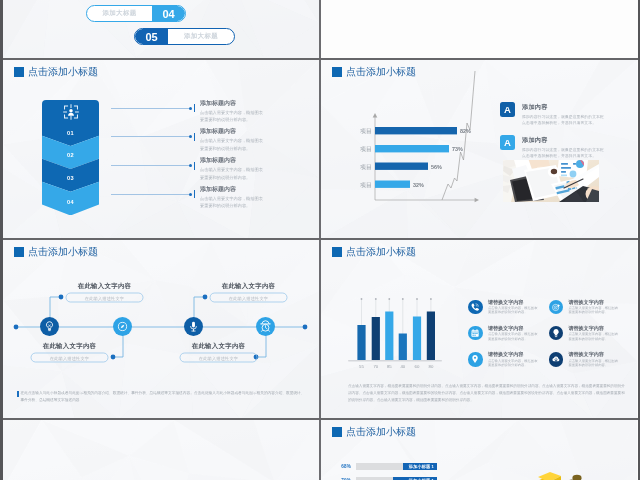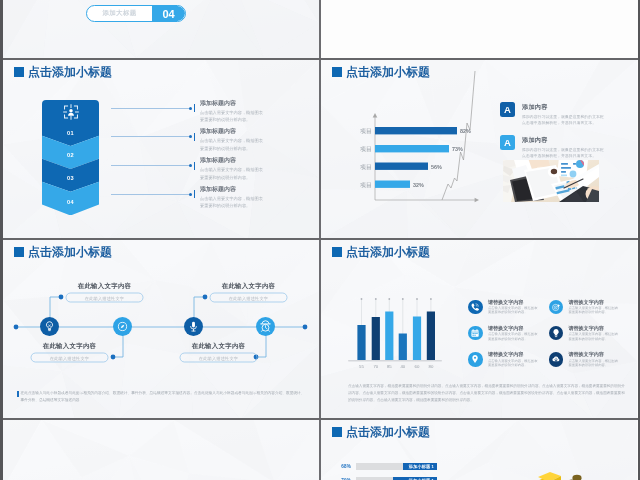--- a/index.html
+++ b/index.html
@@ -8,21 +8,21 @@
        font-family:"Liberation Sans",sans-serif;}
   #page{position:relative;width:640px;height:480px;overflow:hidden;background:#fdfdfd;}
   .gl{position:absolute;left:0;top:0;width:3px;height:480px;background:#555558;z-index:30;}
   .gr{position:absolute;left:638px;top:0;width:2px;height:480px;background:#555558;z-index:30;}
   .vsep{position:absolute;left:319px;top:0;width:1.6px;height:480px;background:#6c6c70;z-index:25;}
   .hsep{position:absolute;left:0;width:640px;height:1.6px;background:#666669;z-index:25;}
   .slide{position:absolute;width:316px;height:180px;overflow:hidden;background:#f7f8fa;}
   .bgsvg{position:absolute;left:0;top:0;width:100%;height:100%;}
   .ttl{position:absolute;left:11px;display:flex;align-items:center;z-index:10;}
   .ttl .sq{width:10px;height:10px;background:#0e68b3;margin-right:4px;flex:0 0 auto;}
-  .ttl .tx{font-size:12px;font-weight:bold;color:#1d5fa0;letter-spacing:0;white-space:nowrap;line-height:10px;}
+  .ttl .tx{font-size:10px;font-weight:normal;color:#1d5fa0;letter-spacing:0;white-space:nowrap;line-height:10px;}
   
   .s-top{left:3px;top:-122px;}
   .pill{position:absolute;height:17px;border-radius:9px;display:flex;align-items:center;
         overflow:hidden;box-sizing:border-box;}
   .pill-a{left:83px;top:127px;width:100px;border:1.4px solid #35a8e8;background:#fff;}
   .pill-a .pill-lab{flex:1;text-align:center;font-size:6.5px;color:#cdd4db;font-weight:bold;
         letter-spacing:.3px;}
   .pill-a .pill-num{width:33px;height:100%;background:#35a8e8;color:#fff;font-size:11px;
         font-weight:bold;display:flex;align-items:center;justify-content:center;
         border-radius:0 9px 9px 0;}
@@ -170,20 +170,24 @@
           <polygon points="210.3,113.9 231.6,107.8 260.5,180.0" fill="rgb(245,246,248)"></polygon>
           <polygon points="210.3,113.9 260.5,180.0 182.5,180.0" fill="rgb(245,246,248)"></polygon>
           <polygon points="231.6,107.8 315.0,144.8 260.5,180.0" fill="rgb(246,247,249)"></polygon>
           <polygon points="315.0,144.8 315.0,180.0 260.5,180.0" fill="rgb(246,247,249)"></polygon>
         </g>
       </svg>
     <div class="pill pill-a">
       <span class="pill-lab">添加大标题</span>
       <span class="pill-num">04</span>
     </div>
+    <div class="pill pill-b">
+      <span class="pill-num dark">05</span>
+      <span class="pill-lab">添加大标题</span>
+    </div>
   </div>
 
   <div class="slide s-proc">
     <svg class="bgsvg" viewBox="0 0 315 180" preserveAspectRatio="none">
         <defs>
           <linearGradient id="g15" x1="0" y1="0" x2="0.35" y2="1">
             <stop offset="0%" stop-color="#fcfdfe"></stop>
             <stop offset="55%" stop-color="#f4f5f8"></stop>
             <stop offset="100%" stop-color="#eceef2"></stop>
           </linearGradient>

